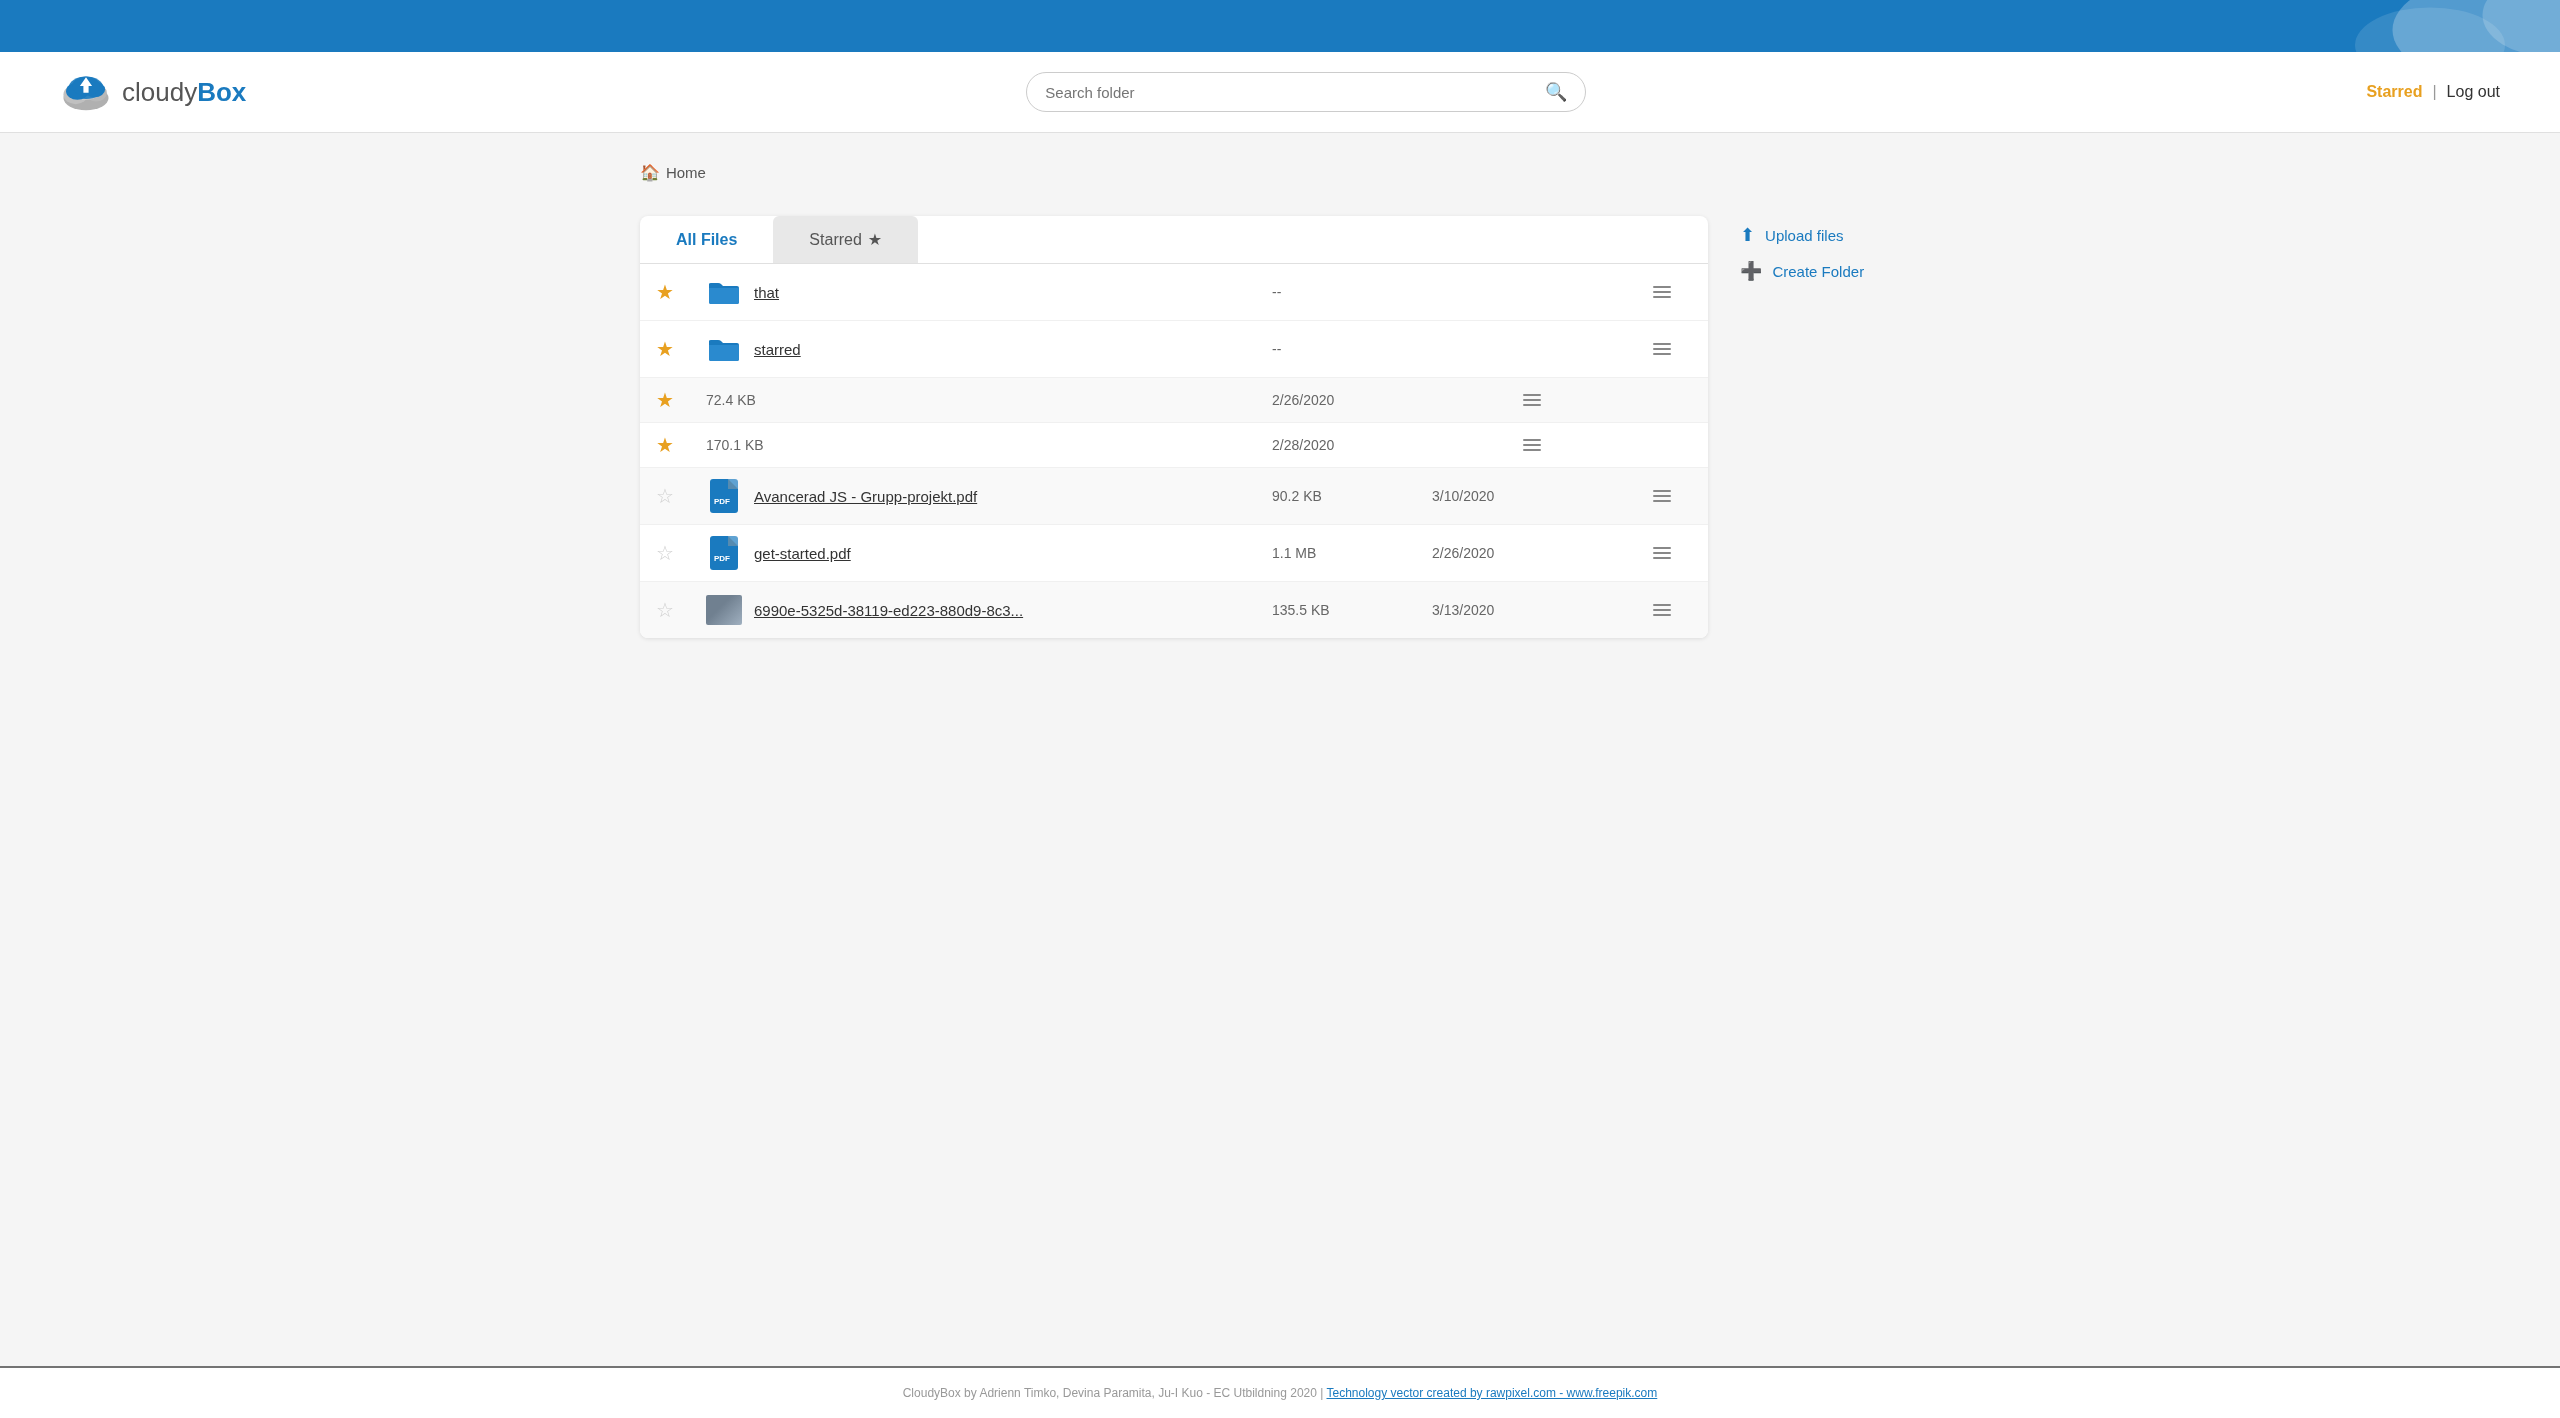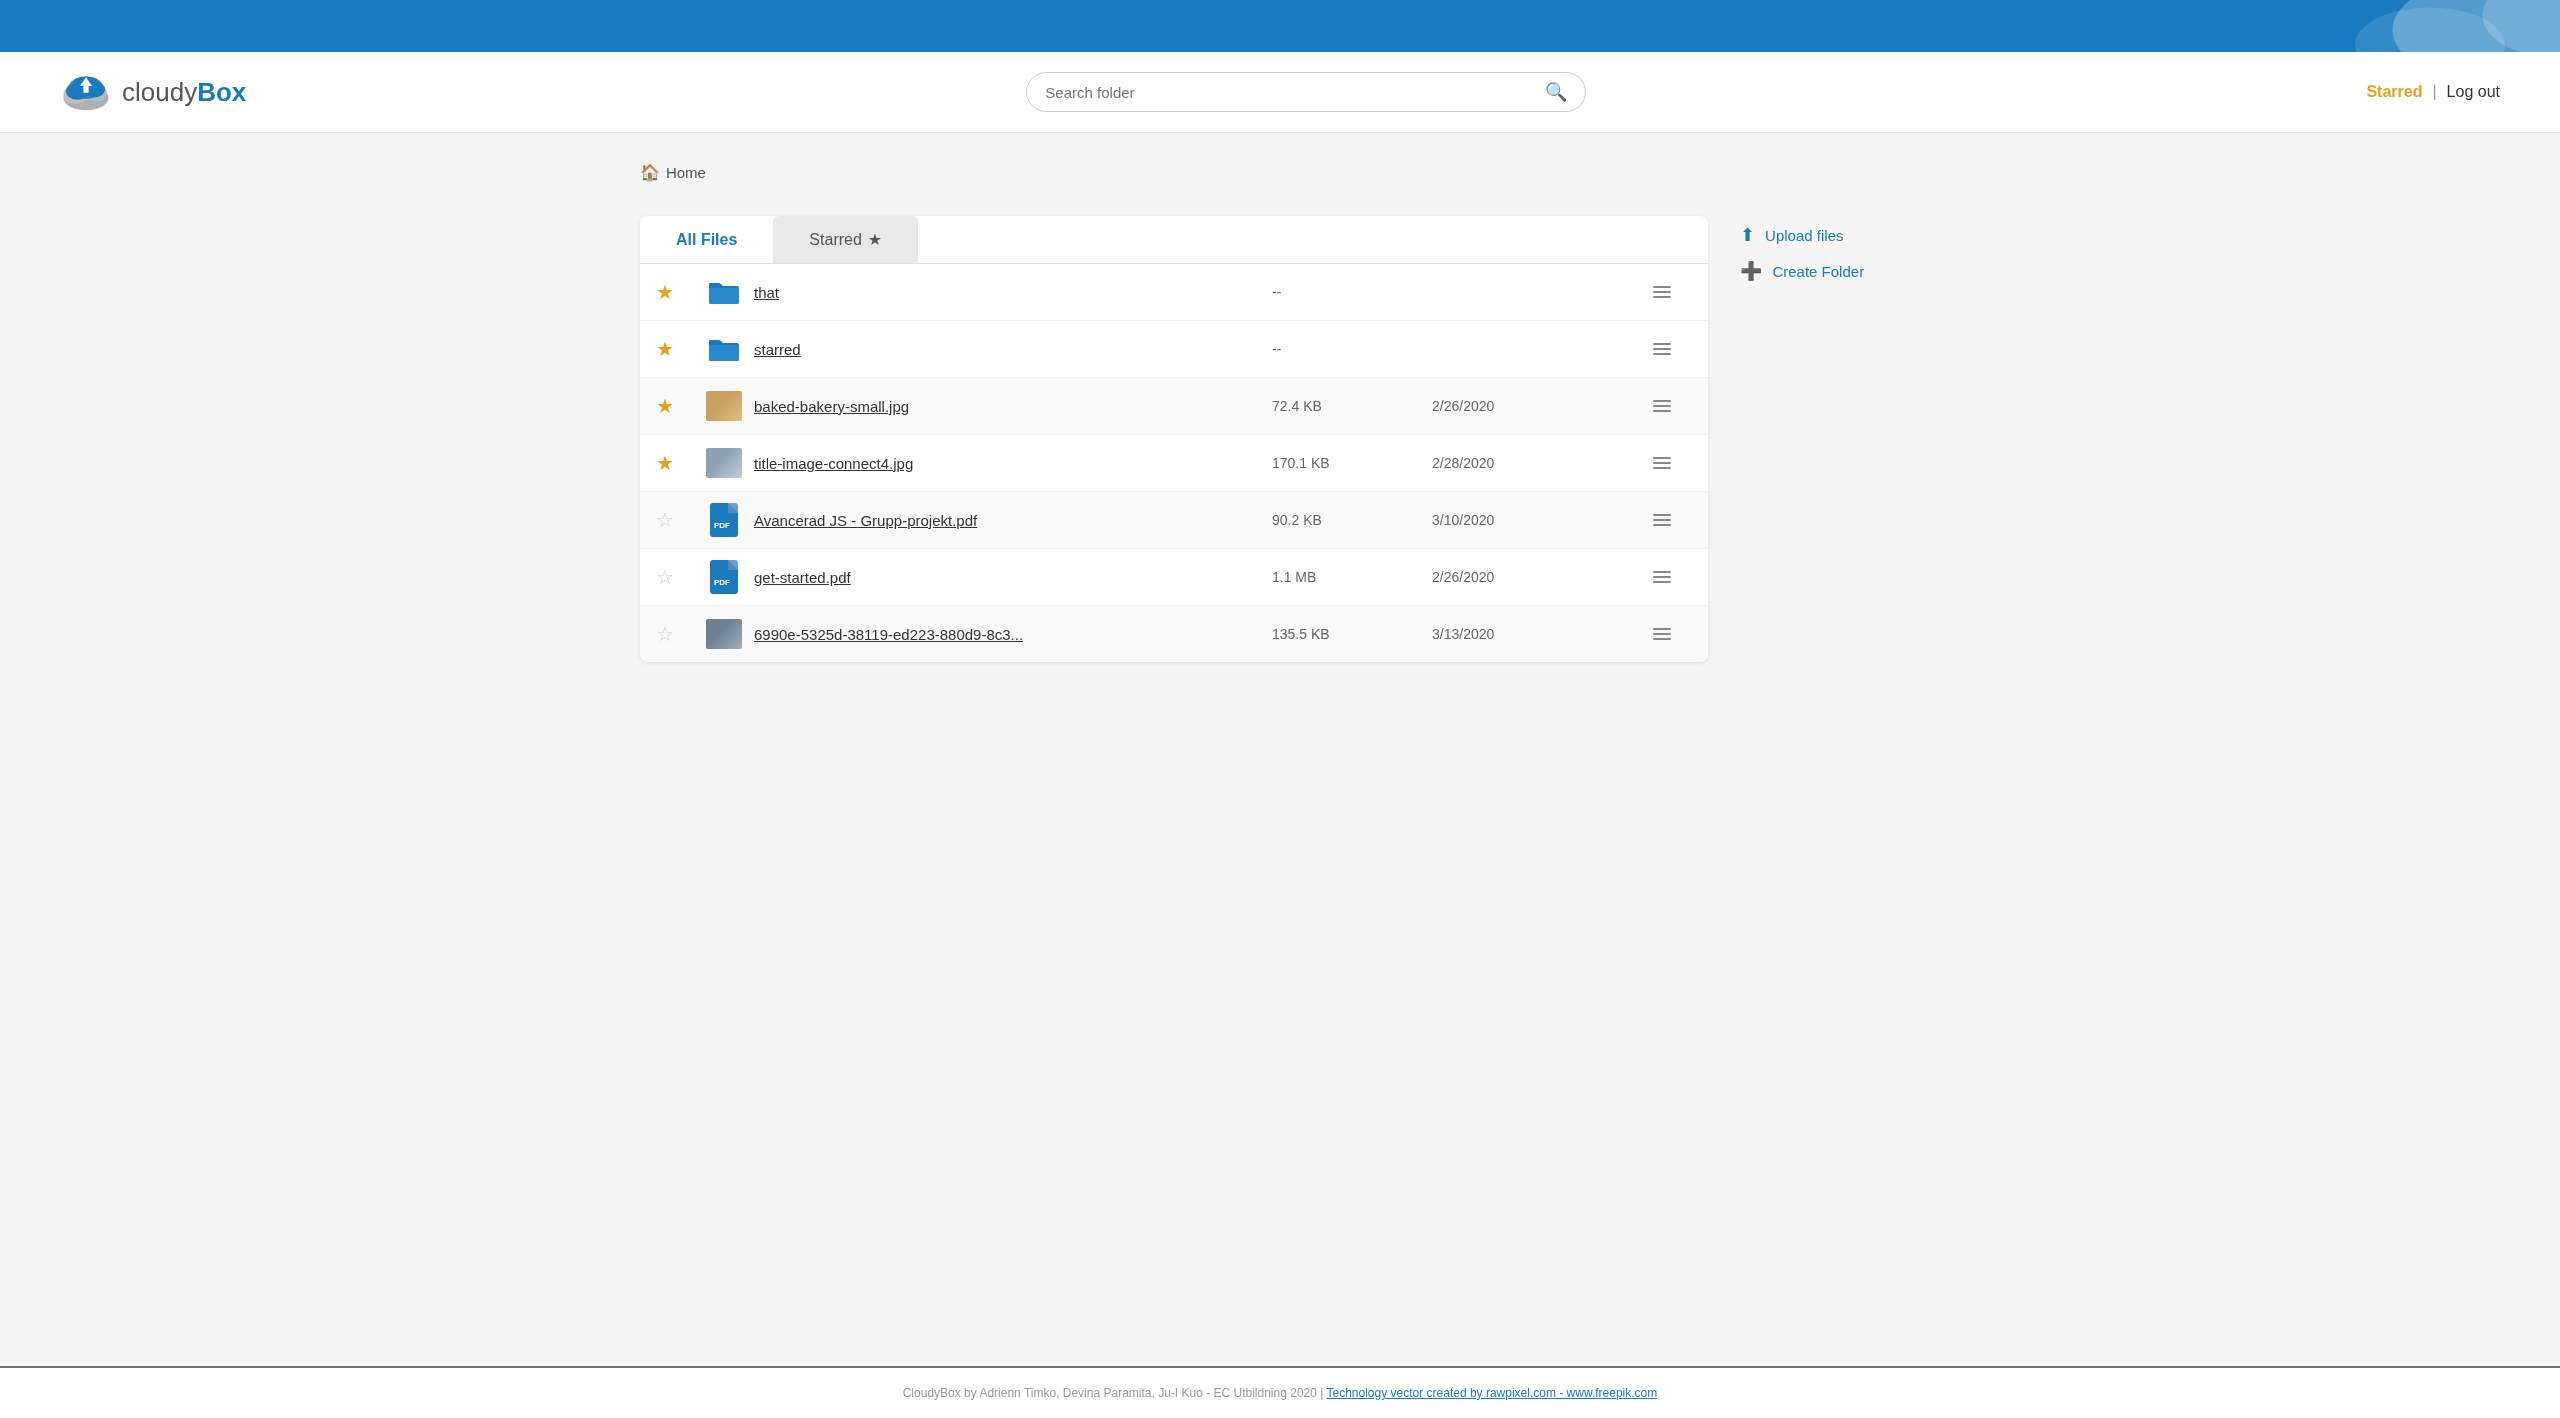--- a/index.html
+++ b/index.html
@@ -390,45 +390,33 @@
           <div class="menu-lines">
             <div class="menu-line"></div>
             <div class="menu-line"></div>
             <div class="menu-line"></div>
           </div>
         </div>
       </div>
 
       <div class="file-row" style="background:#f9f9f9;">
         <div class="star-icon star-filled">★</div>
-        <div class="file-info">
-          <div class="file-icon">
-            <div class="img-thumb thumb-bakery" style="width:38px;height:30px;border-radius:2px;"></div>
-          </div>
-          <span class="file-name">baked-bakery-small.jpg</span>
-        </div>
         <div class="file-size">72.4 KB</div>
         <div class="file-modified">2/26/2020</div>
         <div class="file-menu">
           <div class="menu-lines">
             <div class="menu-line"></div>
             <div class="menu-line"></div>
             <div class="menu-line"></div>
           </div>
         </div>
       </div>
 
       <div class="file-row">
         <div class="star-icon star-filled">★</div>
-        <div class="file-info">
-          <div class="file-icon">
-            <div class="img-thumb thumb-title" style="width:38px;height:30px;border-radius:2px;"></div>
-          </div>
-          <span class="file-name">title-image-connect4.jpg</span>
-        </div>
         <div class="file-size">170.1 KB</div>
         <div class="file-modified">2/28/2020</div>
         <div class="file-menu">
           <div class="menu-lines">
             <div class="menu-line"></div>
             <div class="menu-line"></div>
             <div class="menu-line"></div>
           </div>
         </div>
       </div>

